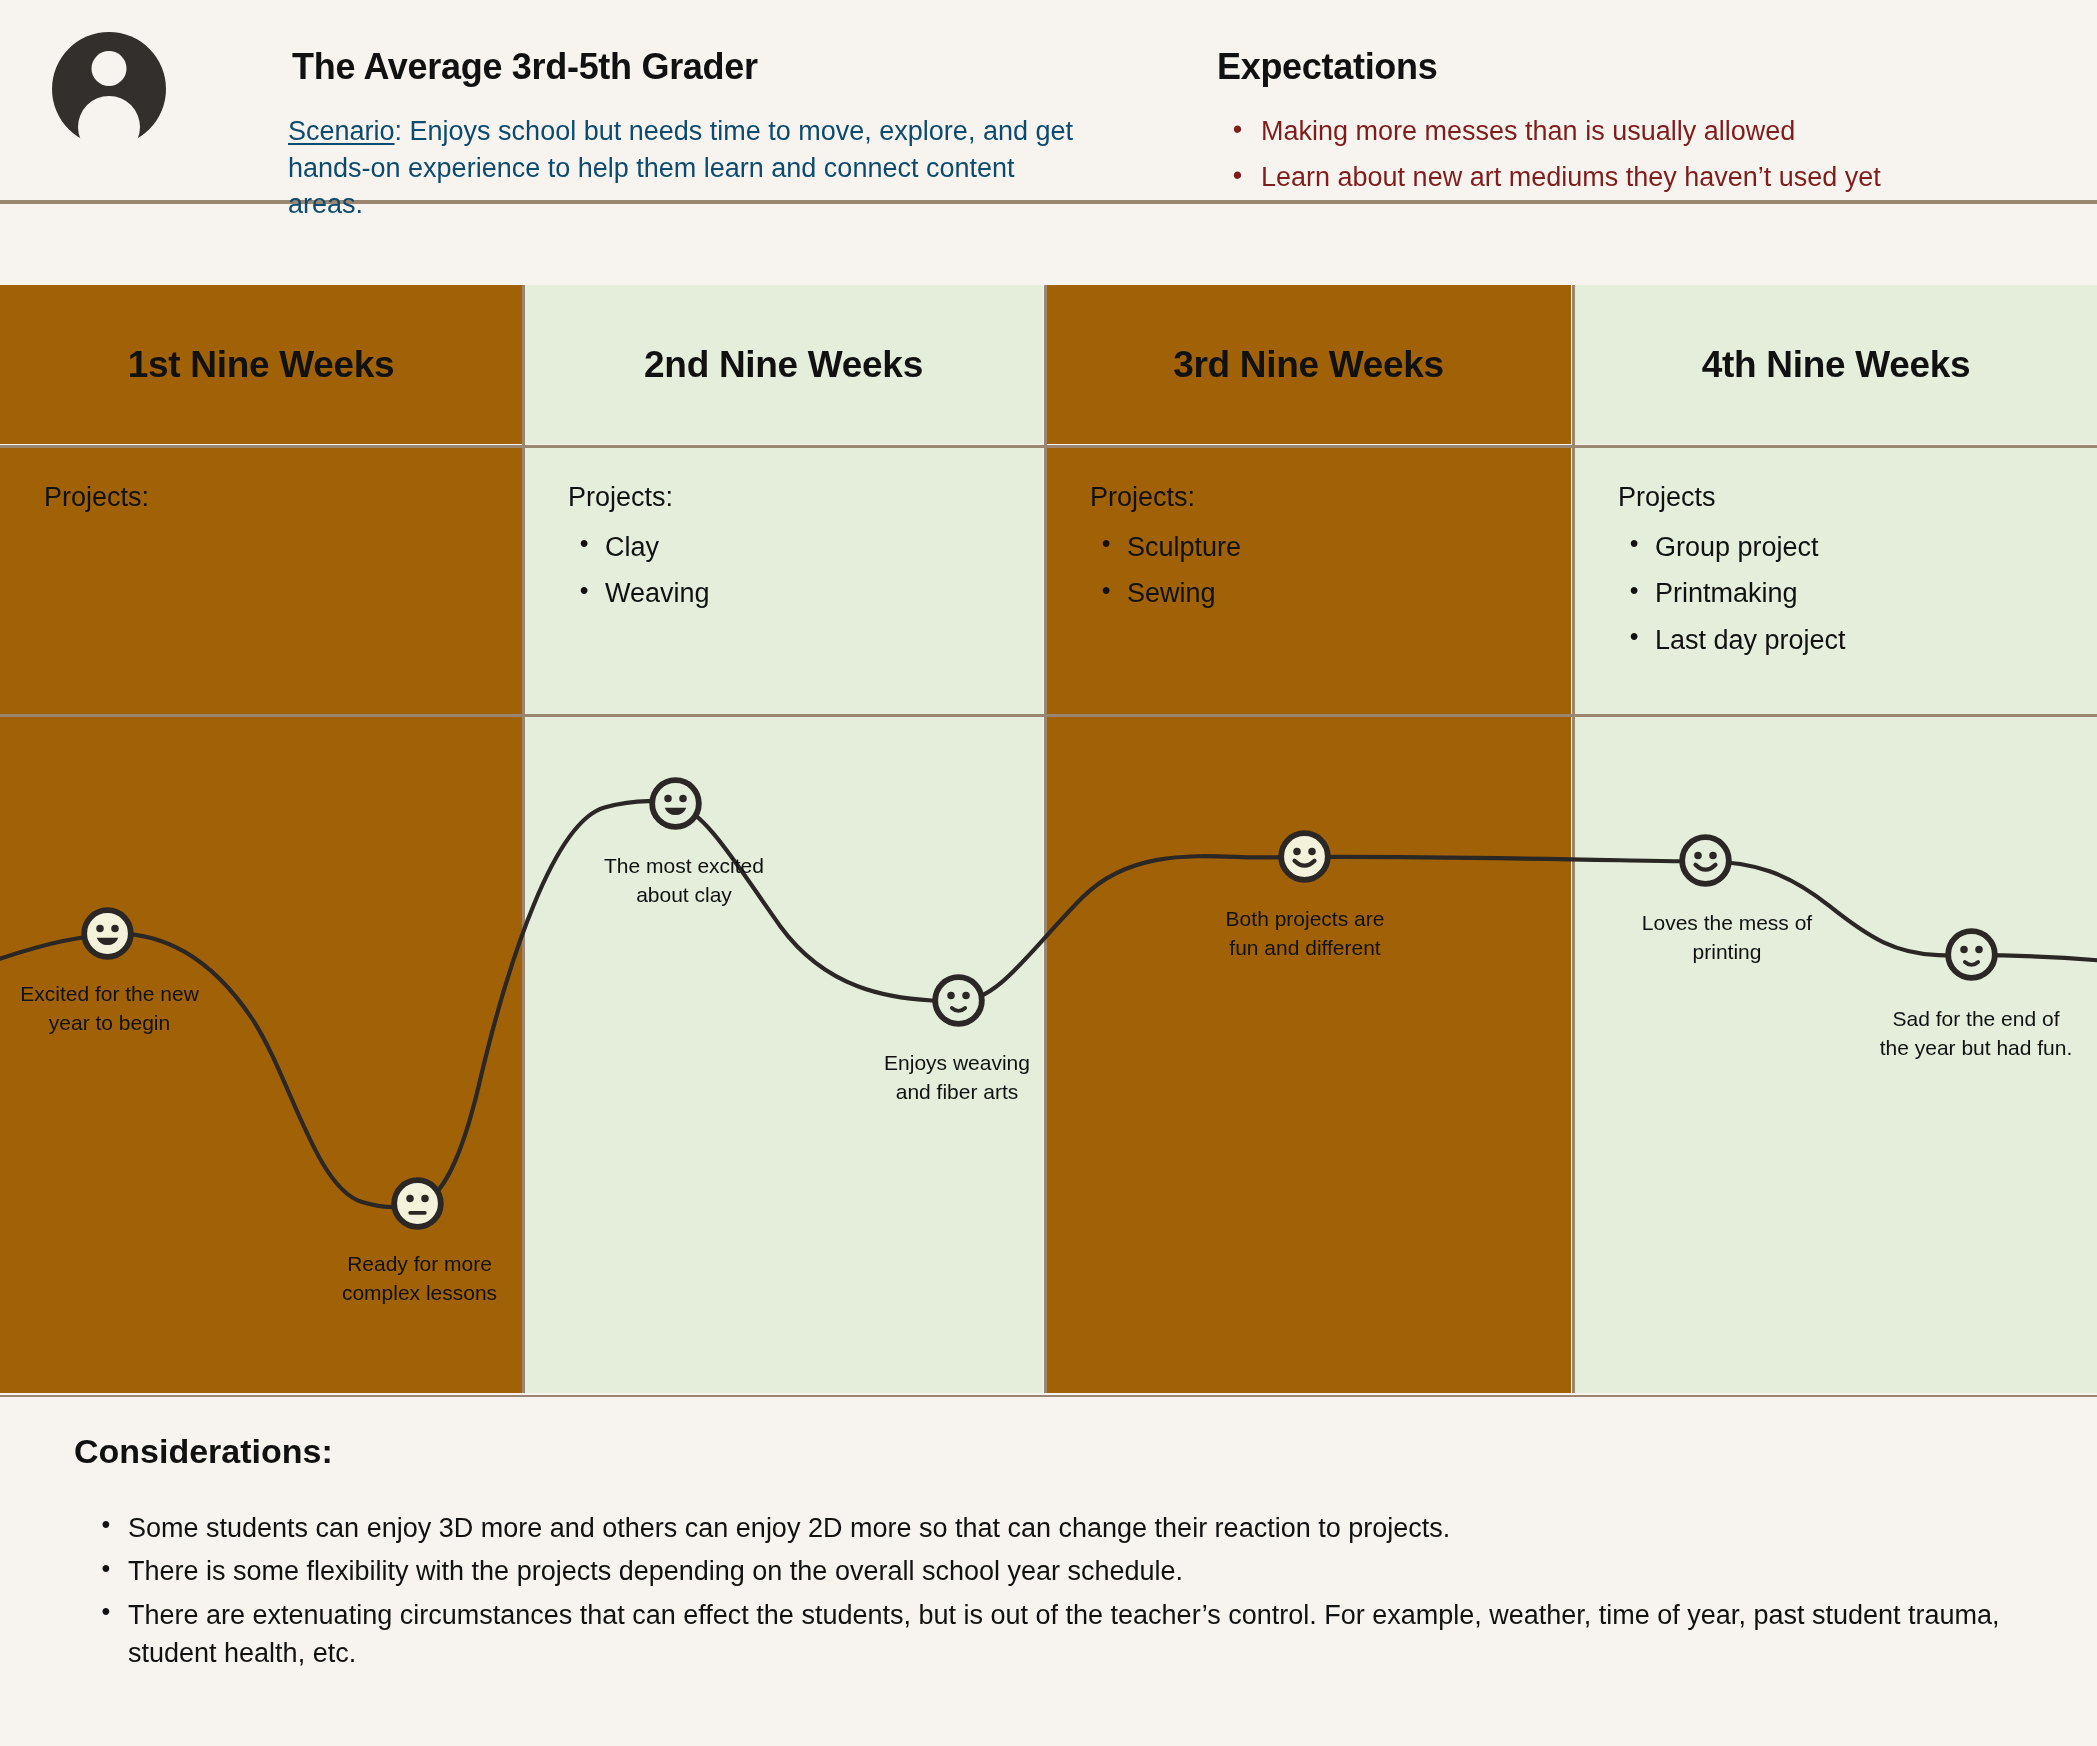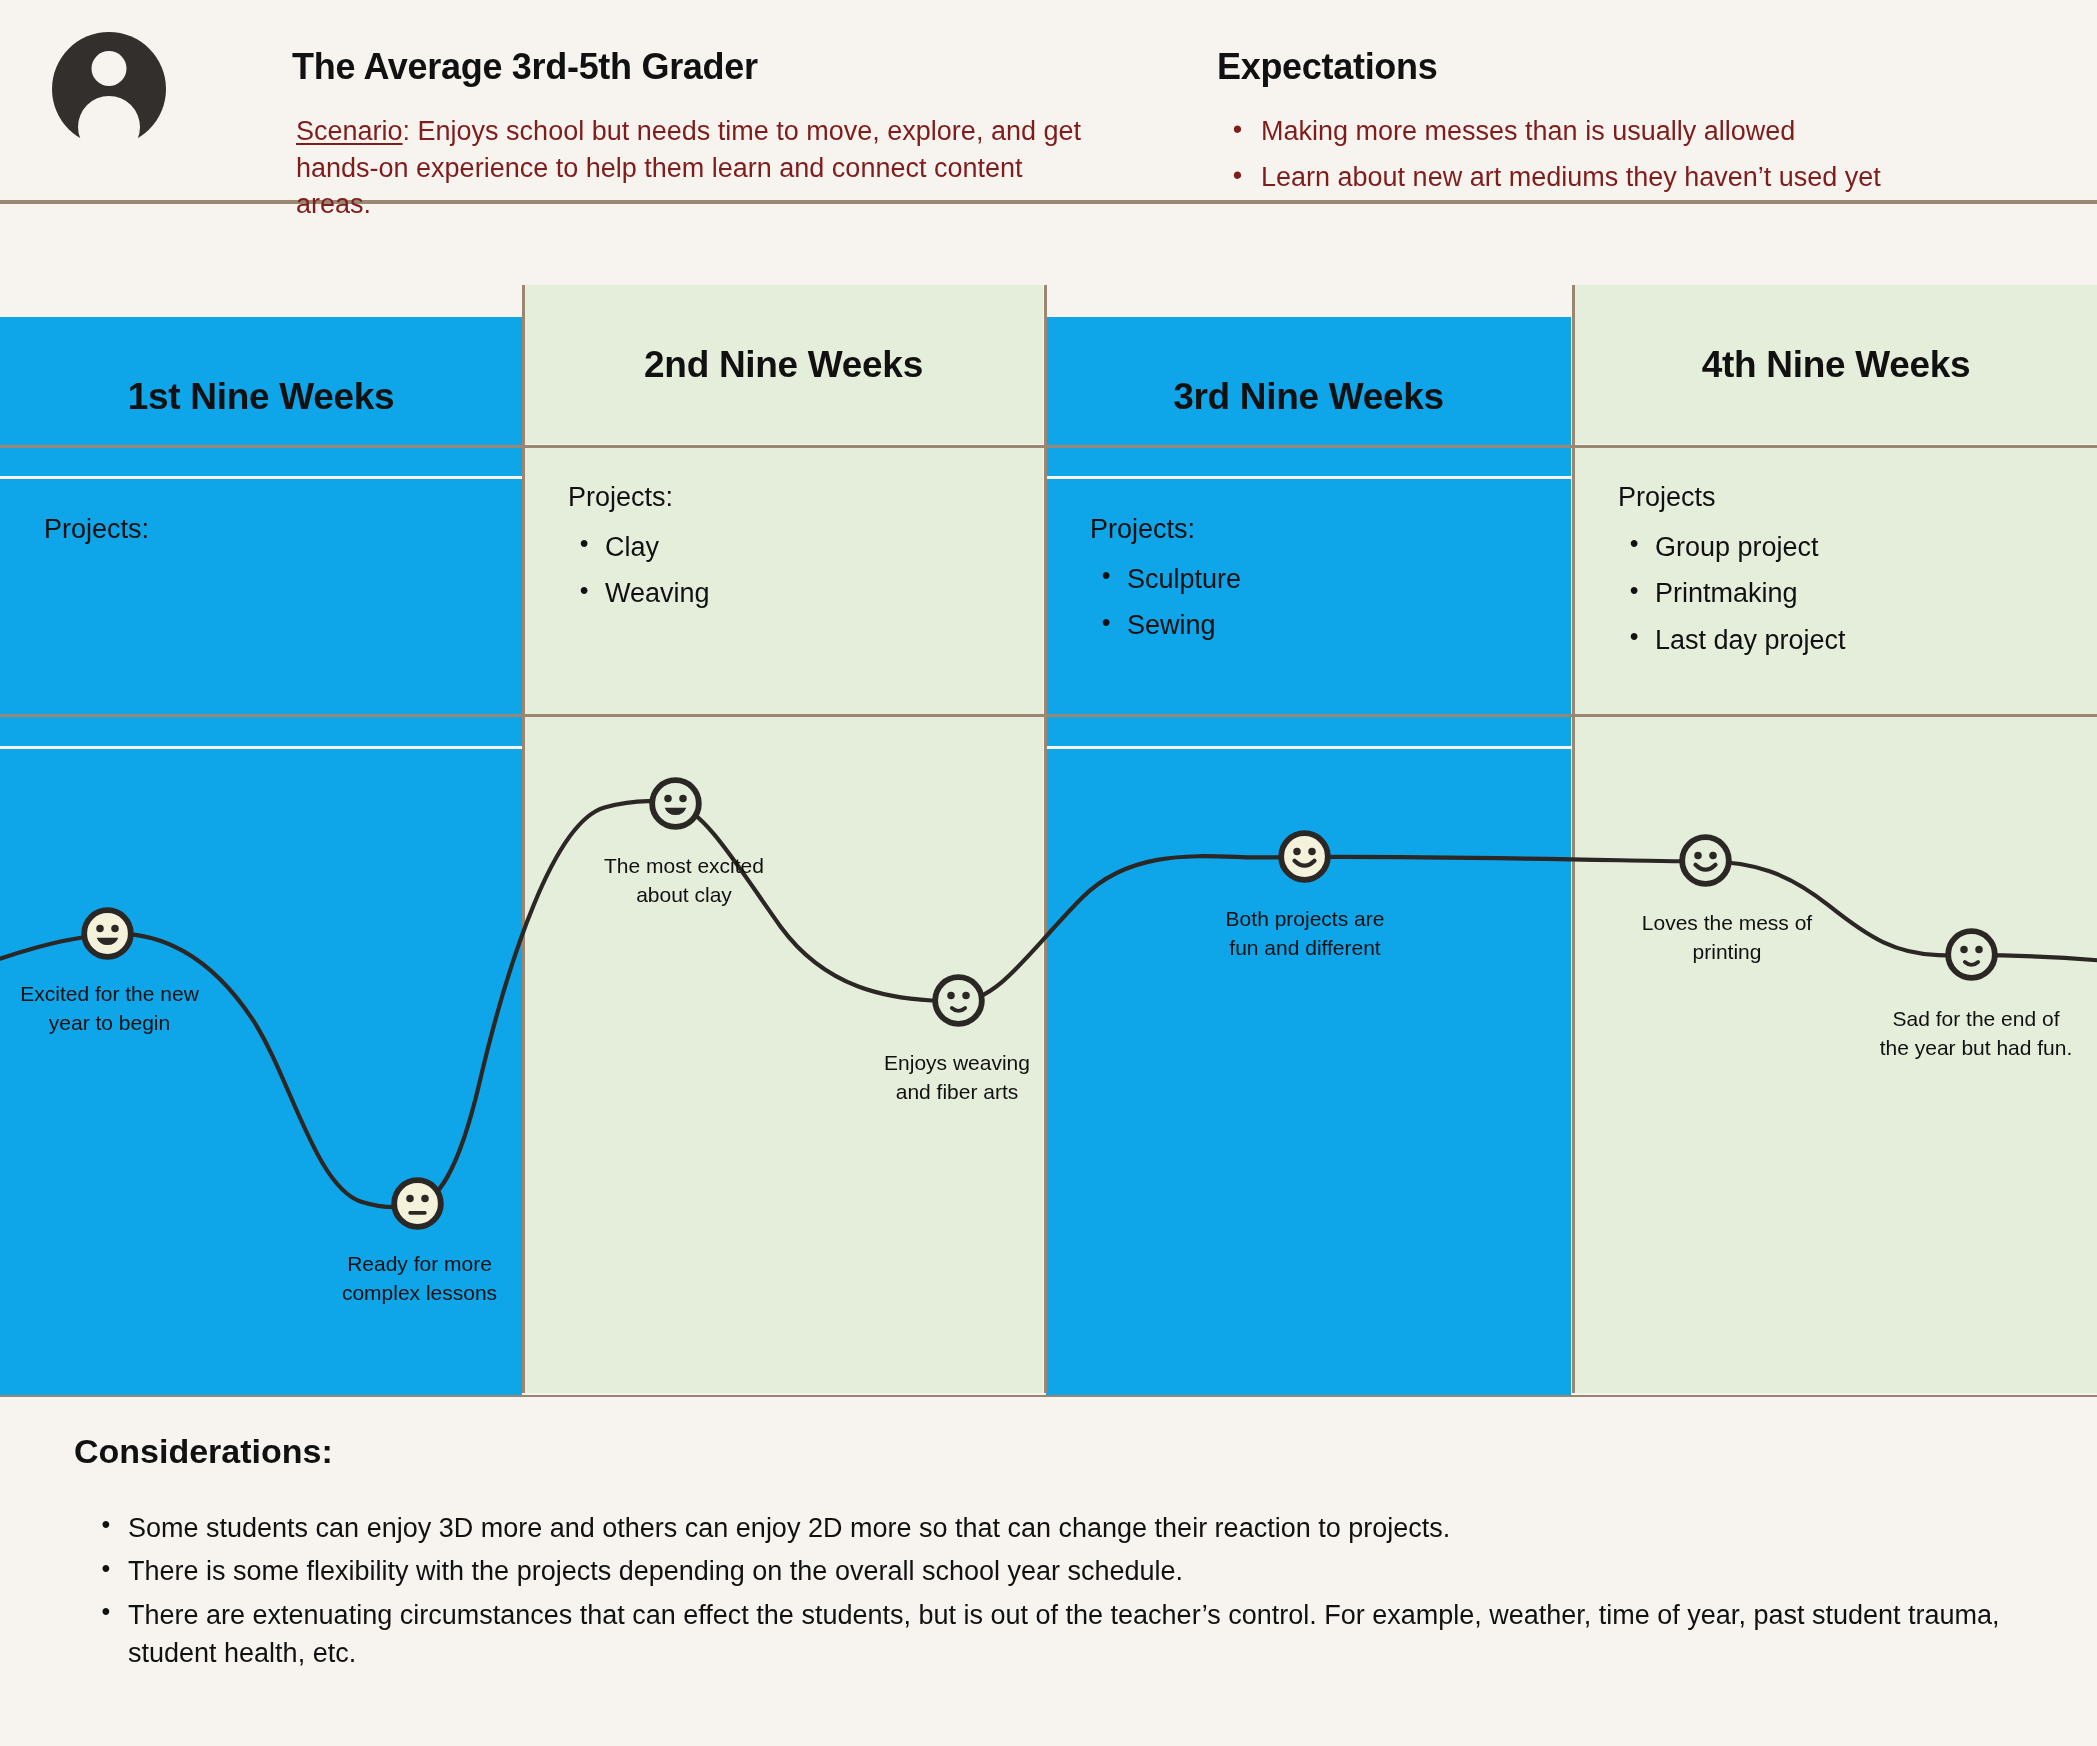--- a/index.html
+++ b/index.html
@@ -30,43 +30,43 @@
   }
   .avatar .body{
     position:absolute;left:50%;top:64px;transform:translateX(-50%);
     width:62px;height:62px;border-radius:50%;background:#F7F4EF;
   }
   .persona-title{
     position:absolute;left:292px;top:46px;
     font-size:36px;font-weight:700;letter-spacing:-0.3px;color:#111;
   }
   .scenario{
-    position:absolute;left:296px;top:113px;width:789px;
-    font-size:27px;line-height:1.36;color:#7f1d1d;
+    position:absolute;left:288px;top:113px;width:789px;
+    font-size:27px;line-height:1.36;color:#0c4a6e;
   }
   .scenario u{text-decoration:underline;text-underline-offset:3.4px;}
 
   .exp-title{
     position:absolute;left:1217px;top:46px;
     font-size:36px;font-weight:700;letter-spacing:-0.3px;color:#111;
   }
   .exp-list{
     position:absolute;left:1221px;top:109px;width:847px;
     margin:0;padding:0;list-style:none;
   }
   .exp-list li{
     font-size:27px;line-height:1.7;position:relative;padding-left:40px;color:#7f1d1d;
   }
   .exp-list li::before{
     content:"•";position:absolute;left:11.7px;top:-1.7px;font-size:27px;
   }
 
   
   .col{position:absolute;box-sizing:border-box;}
-  .cream{background:#0ea5e9;margin-top:32px;}
+  .cream{background:#a16207;}
   .green{background:#E5EEDB;}
   .vline{
     position:absolute;width:2.5px;background:#9a8671;top:285px;height:1108px;
   }
   .hline{position:absolute;left:0;width:2098px;height:2.5px;background:#9a8671;}
 
   .col-title{
     position:absolute;top:285px;height:159px;
     display:flex;align-items:center;justify-content:center;
   }

